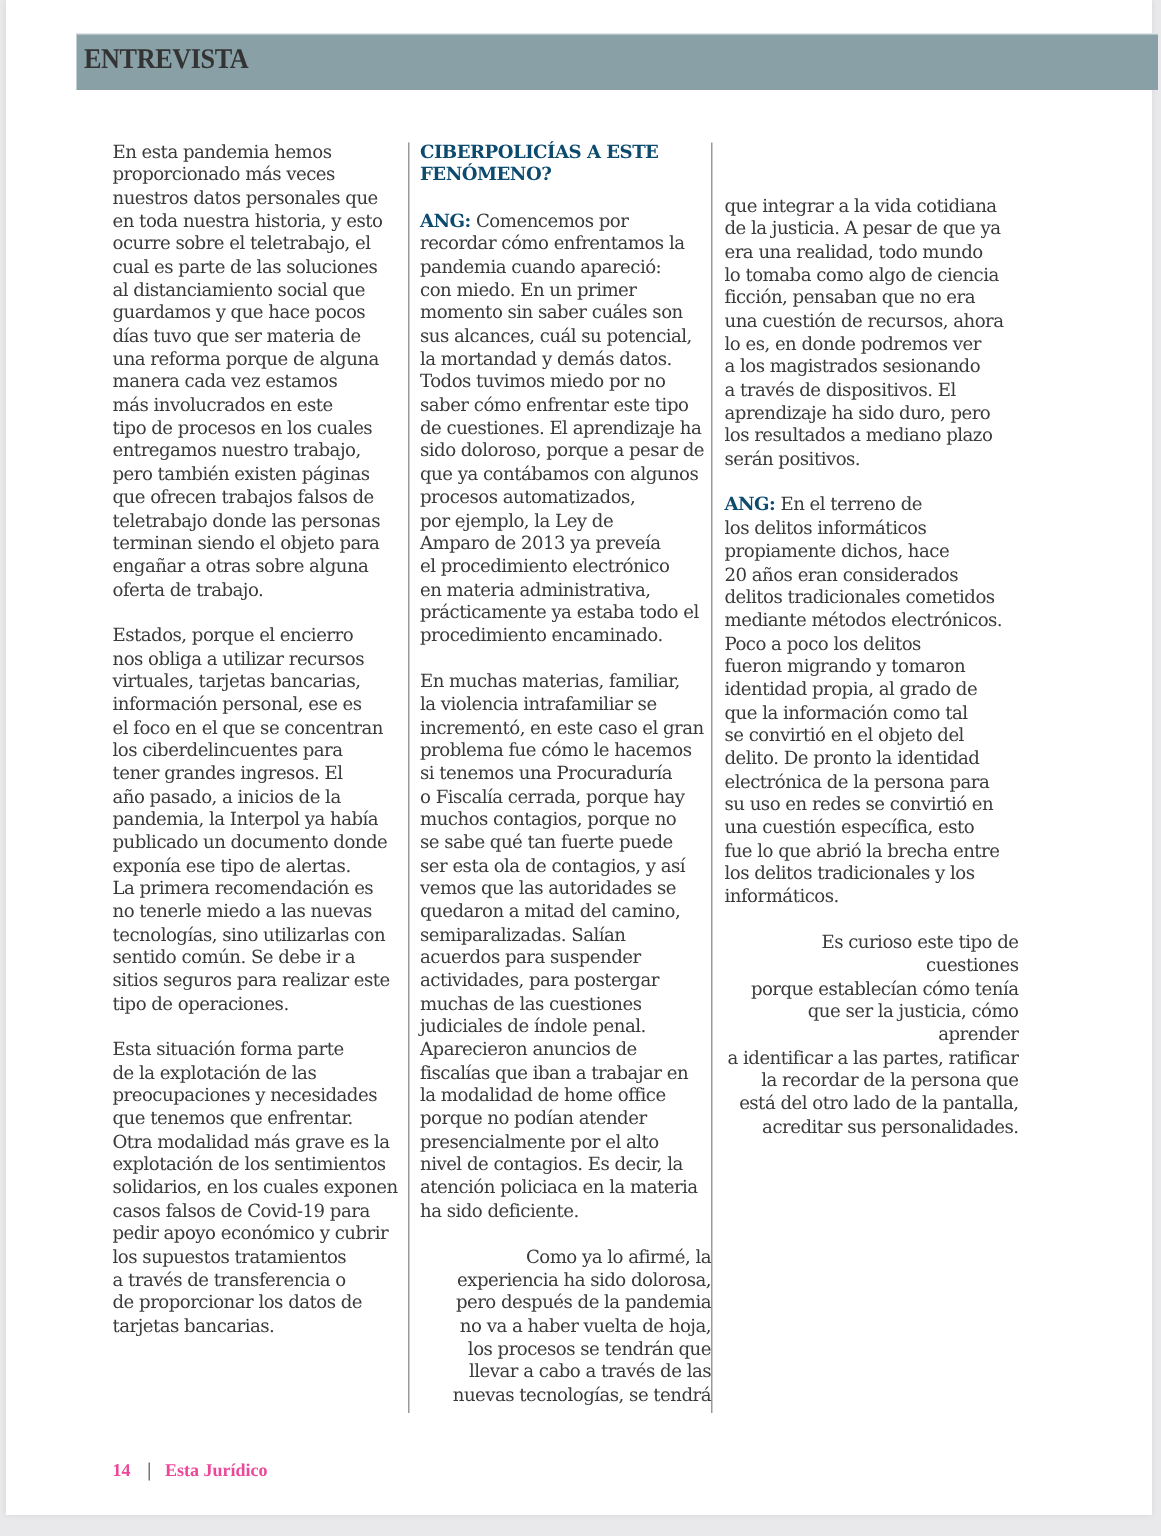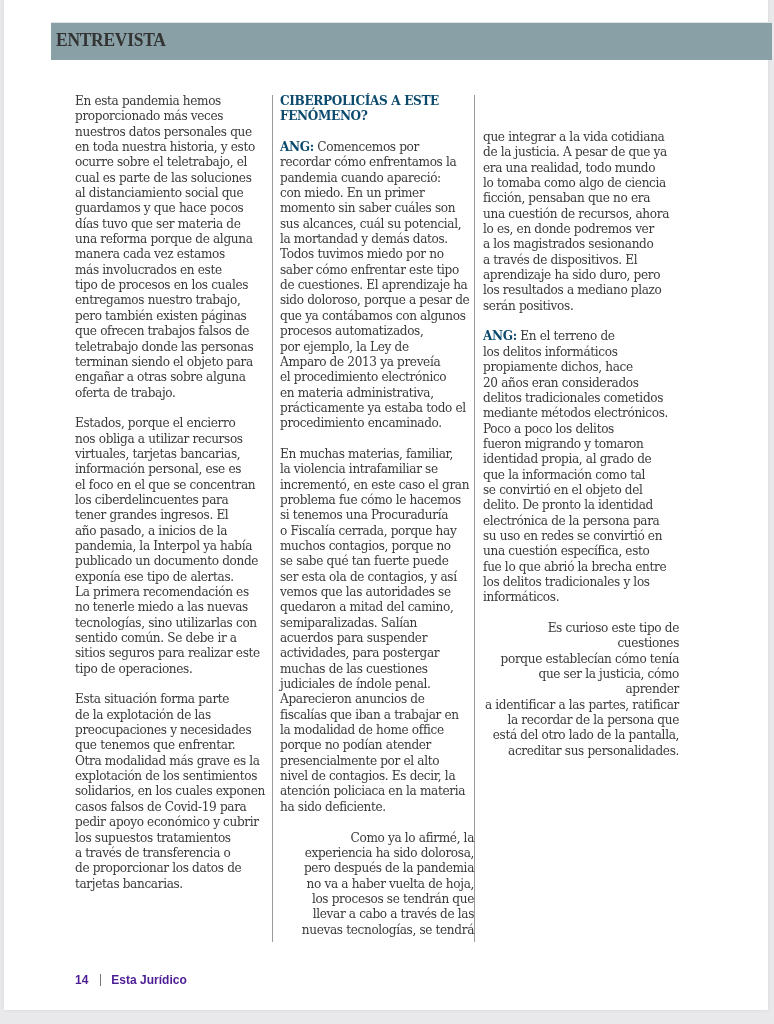--- a/index.html
+++ b/index.html
@@ -71,24 +71,24 @@
       width: 1px;
       height: 847px;
       background: #9a9a9a;
     }
     .rule1 { left: 268px; }
     .rule2 { left: 470px; }
     .footer {
       position: absolute;
       left: 71px;
       top: 973px;
-      font-family: Liberation Sans, sans-serif;
+      font-family: Liberation Serif, serif;
       font-weight: bold;
       font-size: 12px;
-      color: #4c1d95;
+      color: #ec4899;
       display: flex;
       align-items: center;
     }
     .footer .sep {
       display: inline-block;
       width: 1px;
       height: 12px;
       background: #777;
       margin: 0 10px 0 12px;
     }

